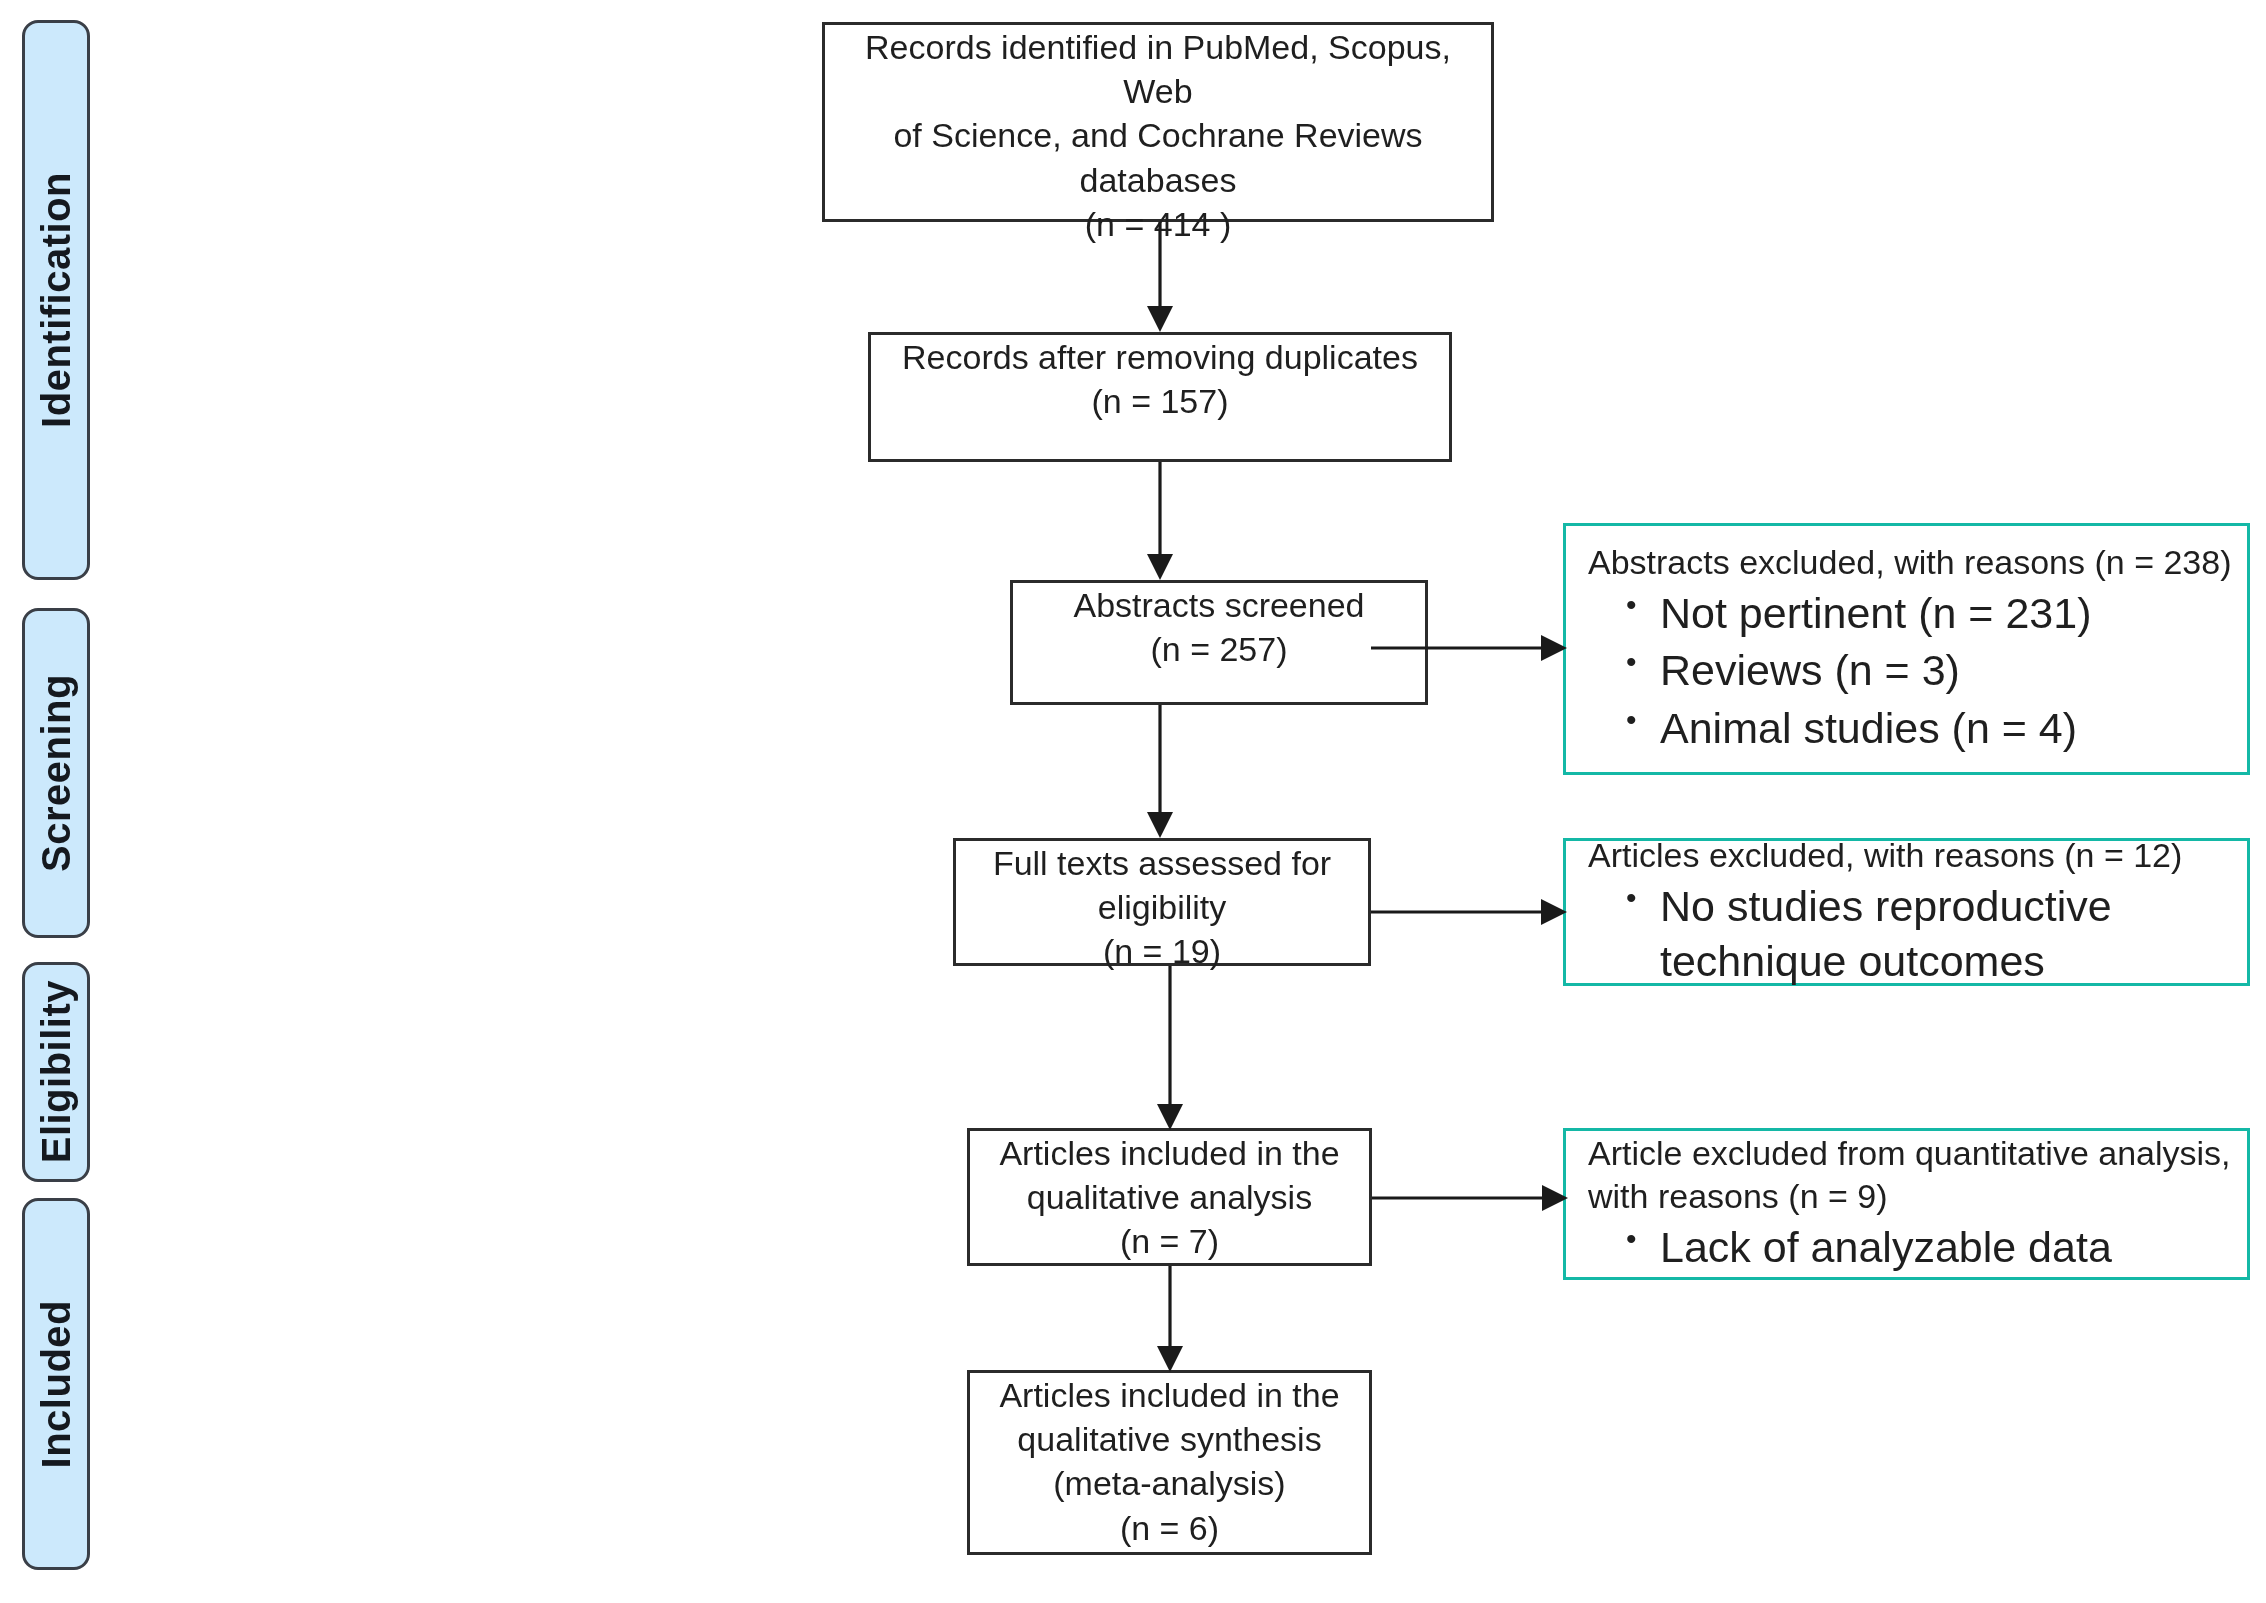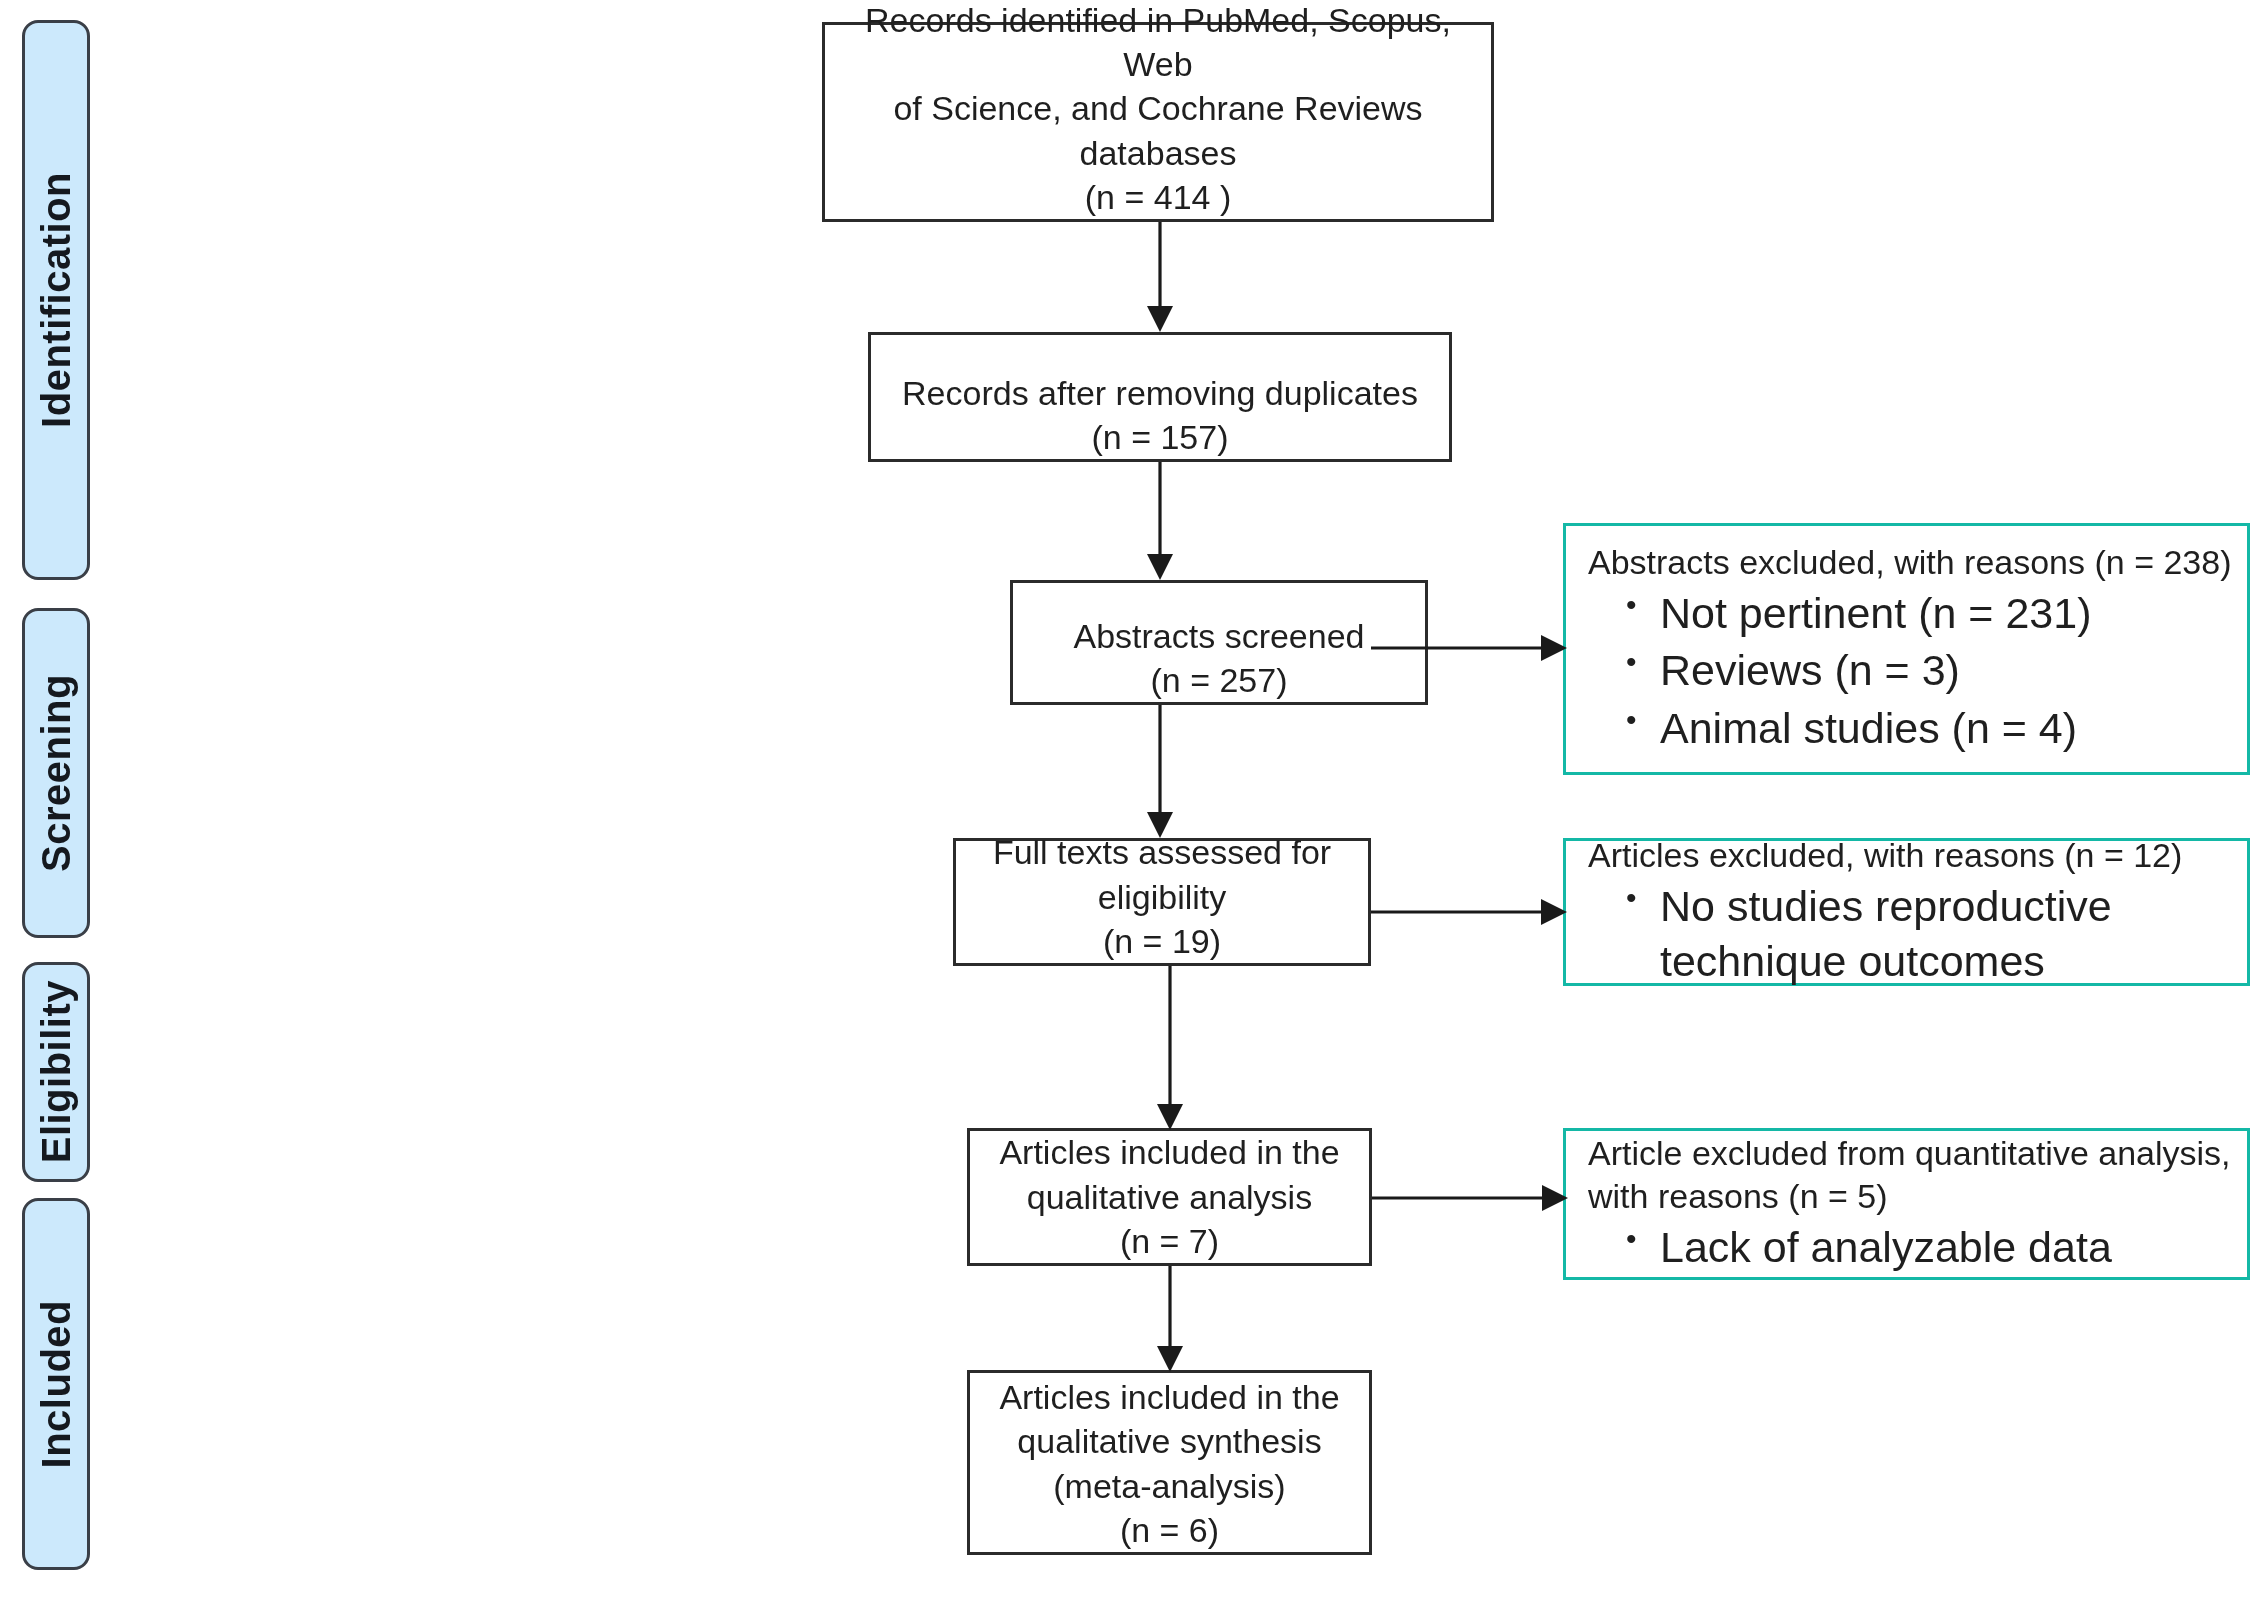--- a/index.html
+++ b/index.html
@@ -42,21 +42,21 @@
     font-family: "Liberation Sans", sans-serif;
   }
 
   
   .flow-box {
     position: absolute;
     box-sizing: border-box;
     background: #ffffff;
     border: 3px solid #2b2b2b;
     display: flex;
-    align-items: flex-end;
+    align-items: flex-start;
     justify-content: center;
   }
   .flow-box .box-text {
     text-align: center;
     font-size: 34px;
     line-height: 1.30;
     color: #1f1f1f;
     padding: 0 12px;
     white-space: pre-line;
   }
@@ -186,21 +186,21 @@
       <div class="excl-head">Articles excluded, with  reasons (n = 12)</div>
       <ul class="excl-list">
         <li>No studies reproductive technique outcomes</li>
       </ul>
     </div>
   </div>
 
   <div class="excl-box" style="left:1563px; top:1128px; width:687px; height:152px;">
     <div class="excl-inner">
       <div class="excl-head">Article  excluded from quantitative analysis,
-with  reasons (n = 5)</div>
+with  reasons (n = 9)</div>
       <ul class="excl-list">
         <li>Lack of analyzable data</li>
       </ul>
     </div>
   </div>
 
   <svg class="conn" style="left:1140px; top:222px; width:40px; height:112px;" viewBox="0 0 40 112">
     <line x1="20" y1="0" x2="20" y2="92"></line>
     <polygon points="20,110 7,84 33,84"></polygon>
   </svg>

